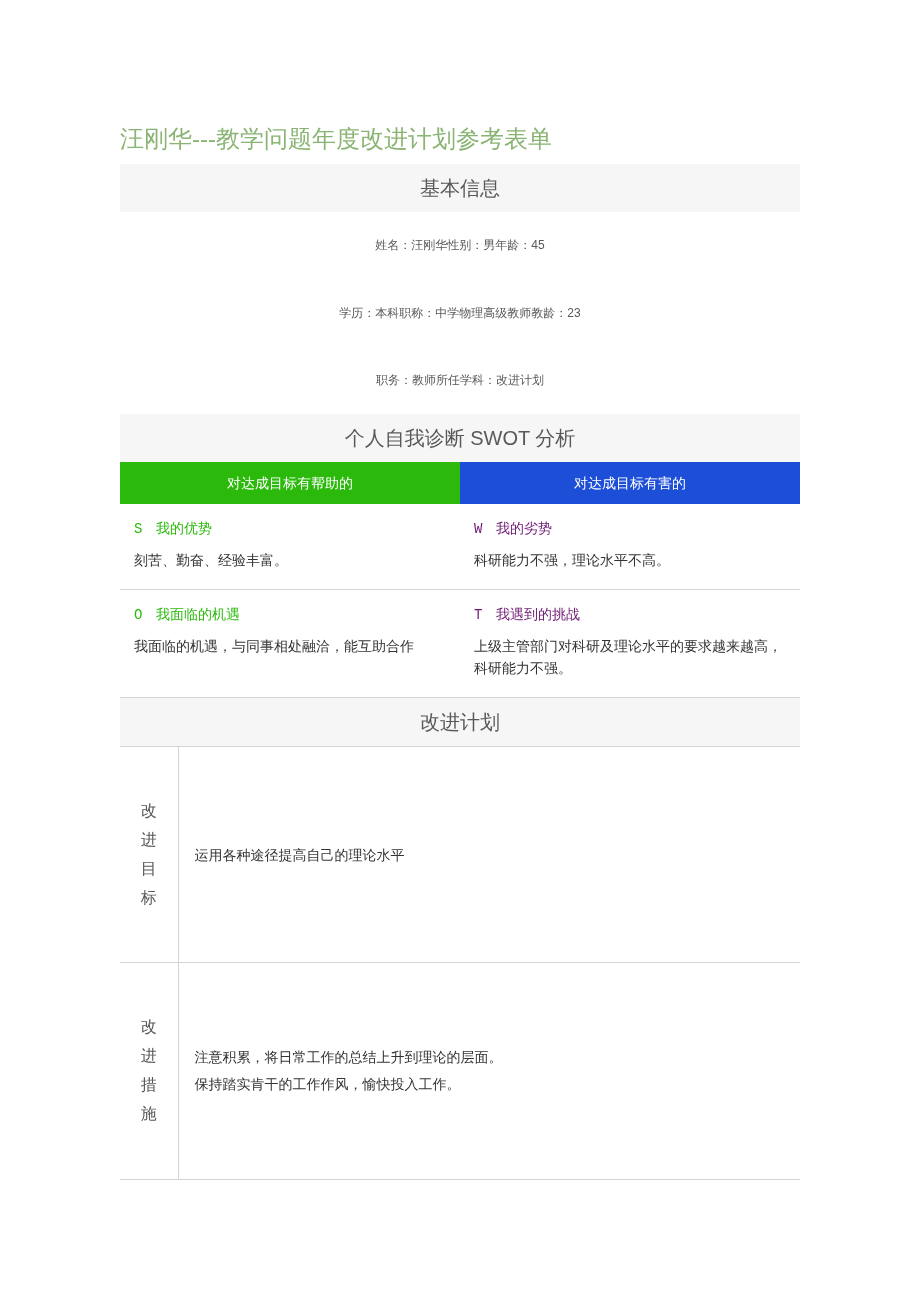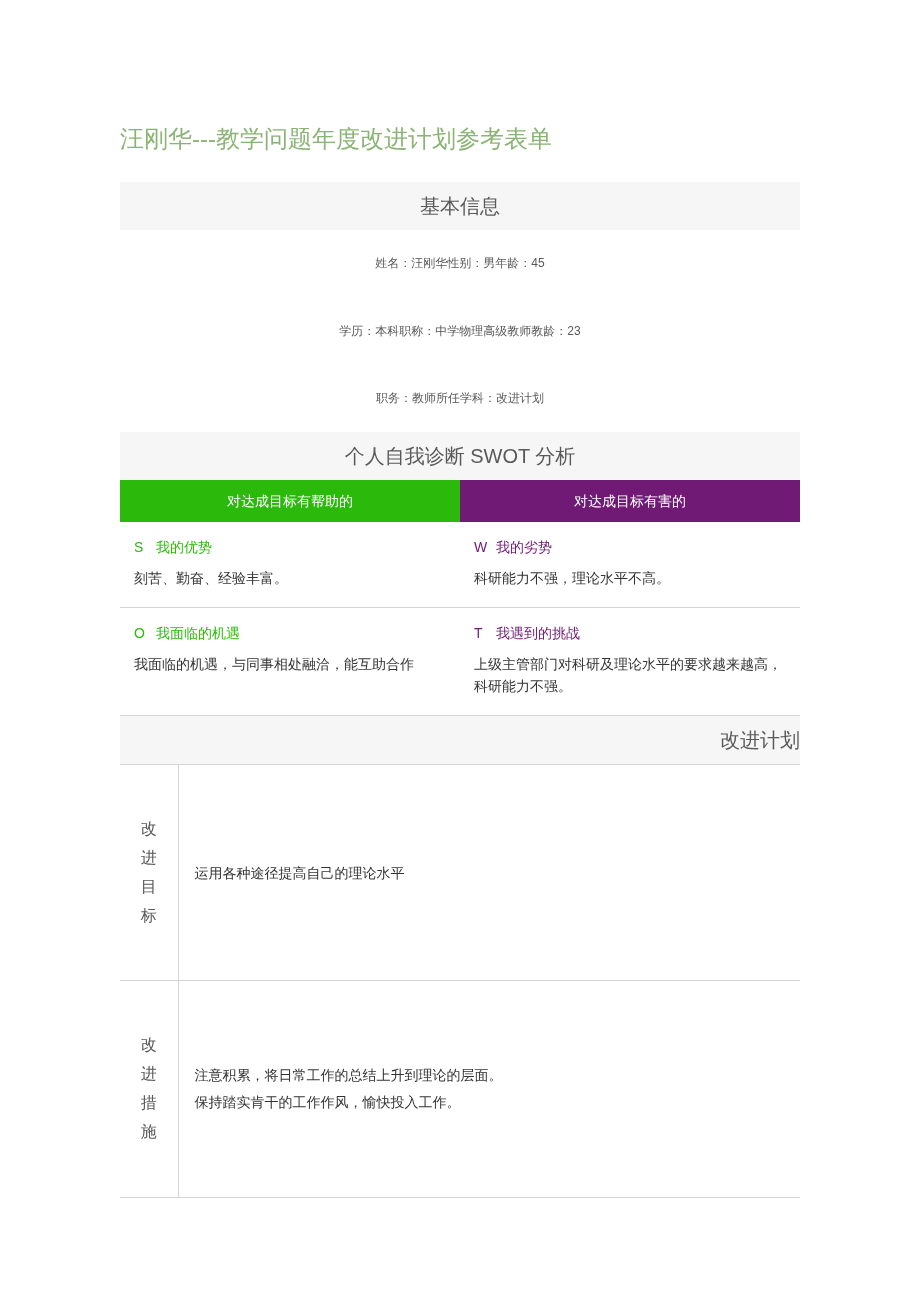--- a/index.html
+++ b/index.html
@@ -13,21 +13,21 @@
       width: 920px;
       padding: 120px 120px 40px 120px;
       color: #333;
       font-size: 14px;
       line-height: 1.6;
     }
     .page-title {
       font-size: 24px;
       color: #8ab473;
       font-weight: normal;
-      margin-bottom: 24px;
+      margin-bottom: 6px;
     }
     .section-header {
       text-align: center;
       font-size: 20px;
       color: #595959;
       padding: 8px 0;
       background: #f6f6f6;
     }
     .basic-info {
       text-align: center;
@@ -46,47 +46,48 @@
       flex: 1;
       color: #ffffff;
       text-align: center;
       padding: 10px 0;
       font-size: 14px;
     }
     .swot-headers .helpful {
       background: #2bba0c;
     }
     .swot-headers .harmful {
-      background: #701a75;
+      background: #1d4ed8;
     }
     .swot-row {
       display: flex;
       width: 100%;
       border-bottom: 1px solid #d4d4d4;
     }
     .swot-cell {
       flex: 1;
       padding: 14px 14px 18px 14px;
     }
     .swot-cell .label {
       margin-bottom: 8px;
       font-size: 14px;
+      font-family: Liberation Mono, monospace;
     }
     .swot-cell .letter {
       display: inline-block;
       width: 22px;
     }
     .swot-cell.left .label { color: #2bba0c; }
     .swot-cell.right .label { color: #701a75; }
     .swot-cell .content {
       color: #333333;
       font-size: 14px;
     }
     .plan-section-header {
-      text-align: right;
+      text-align: center;
       font-size: 20px;
       color: #595959;
       padding: 8px 0;
       background: #f6f6f6;
       border-bottom: 1px solid #d4d4d4;
     }
     .plan-table {
       display: table;
       width: 100%;
       border-collapse: collapse;

